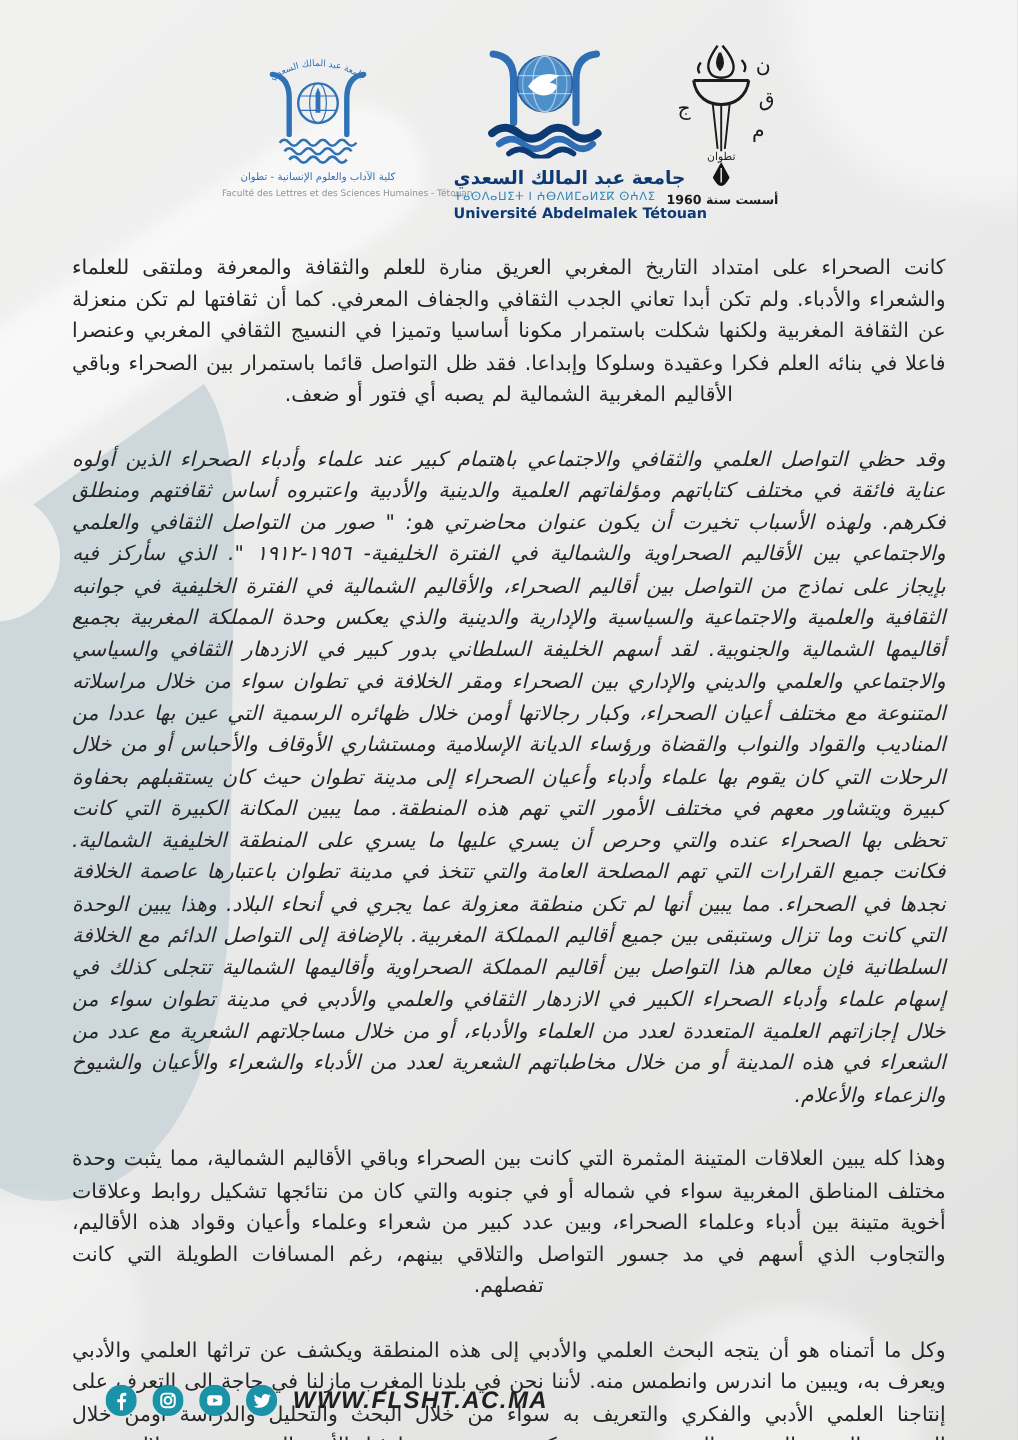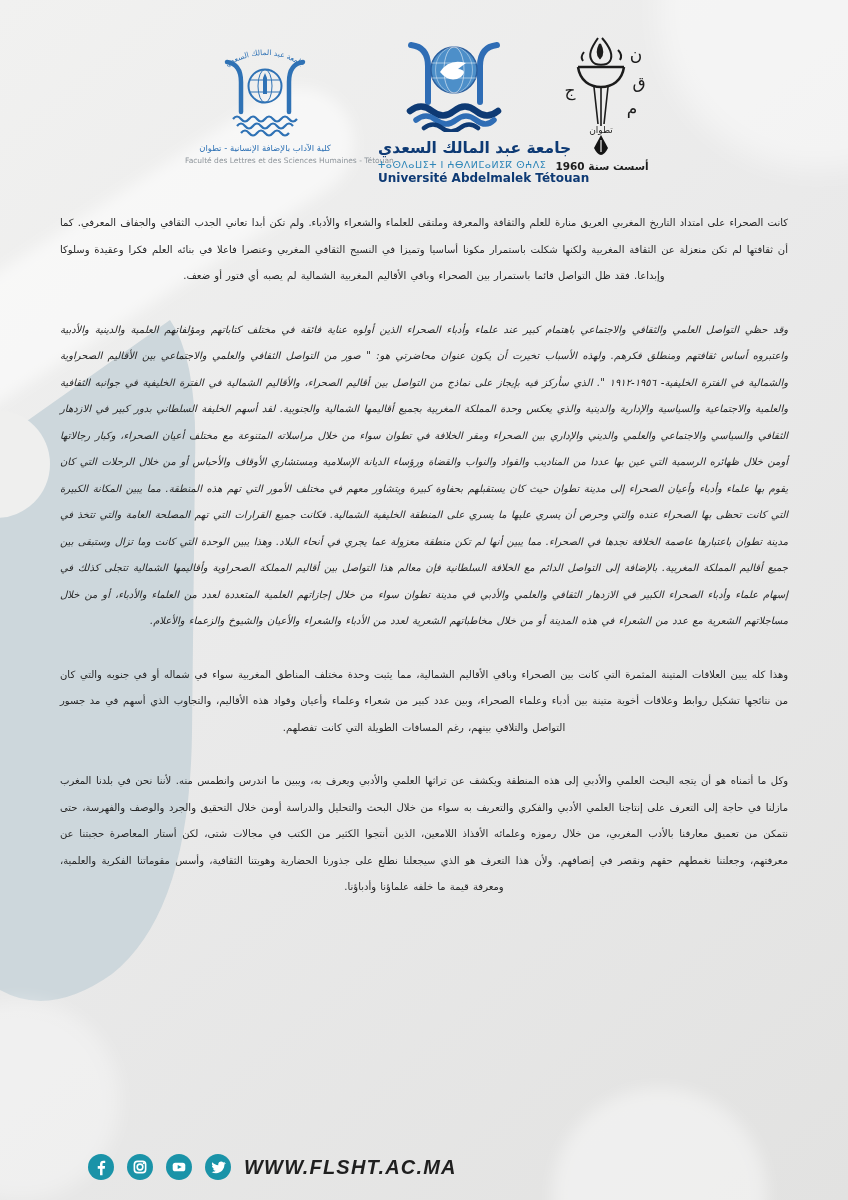--- a/index.html
+++ b/index.html
@@ -27,21 +27,21 @@
   .logo-torch{left:540px;top:34px;width:124px;}
   .fac-ar{font-size:8.5px;color:#2f72b5;margin-top:1px;white-space:nowrap;}
   .fac-fr{font-size:7.5px;color:#8e959b;margin-top:3px;white-space:nowrap;}
   .univ-ar{font-size:15.5px;font-weight:bold;color:#0e3a74;margin-top:3px;white-space:nowrap;}
   .univ-tif{font-size:9.5px;color:#2e86b8;letter-spacing:.5px;margin-top:2px;white-space:nowrap;}
   .univ-fr{font-size:12px;font-weight:bold;color:#0e3a74;margin-top:1px;white-space:nowrap;}
   
   main{position:absolute;left:60px;right:60px;top:210px;}
   main p{
     direction:rtl;text-align:justify;text-align-last:center;
-    font-size:10px;line-height:26.5px;color:#262626;
+    font-size:17px;line-height:26.5px;color:#262626;
     margin:0 0 27px 0;word-spacing:1px;
   }
   main p.last-start{text-align-last:auto;font-style:italic;}
   
   footer{position:absolute;left:88px;top:1150px;height:34px;display:flex;align-items:center;}
   .soc{width:26px;height:26px;margin-right:13px;cursor:pointer;display:block;}
   .site-url{font-family:"Liberation Sans",sans-serif;font-size:20px;font-weight:600;
     color:#1f1f1f;letter-spacing:1.2px;font-style:italic;}
   svg text{font-family:"DejaVu Sans",sans-serif;}
 </style>
@@ -72,21 +72,21 @@
         <path d="M56,76 V46 Q56,28 42,26" stroke="#2f72b5" stroke-width="4.5" fill="none" stroke-linecap="round"></path>
         <path d="M104,76 V46 Q104,28 118,26" stroke="#2f72b5" stroke-width="4.5" fill="none" stroke-linecap="round"></path>
         <circle cx="80" cy="50" r="16.5" fill="none" stroke="#2f72b5" stroke-width="2"></circle>
         <ellipse cx="80" cy="50" rx="7" ry="16.5" fill="none" stroke="#2f72b5" stroke-width="1"></ellipse>
         <path d="M64.5,44 H95.5 M64.5,56 H95.5" stroke="#2f72b5" stroke-width="1"></path>
         <path d="M78,42 l2,-5 2,5 v16 h-4 z" fill="#2f72b5"></path>
         <path d="M48,83 q4,-5 8,0 t8,0 t8,0 t8,0 t8,0 t8,0 t8,0 t8,0" stroke="#2f72b5" stroke-width="2.2" fill="none"></path>
         <path d="M52,90 q4,-5 8,0 t8,0 t8,0 t8,0 t8,0 t8,0 t8,0" stroke="#2f72b5" stroke-width="2.2" fill="none"></path>
         <path d="M56,97 q4,-5 8,0 t8,0 t8,0 t8,0 t8,0 t8,0" stroke="#2f72b5" stroke-width="2.2" fill="none"></path>
       </svg>
-      <div class="fac-ar">كلية الآداب بالإضافة الإنسانية - تطوان</div>
+      <div class="fac-ar">كلية الآداب والعلوم الإنسانية - تطوان</div>
       <div class="fac-fr">Faculté des Lettres et des Sciences Humaines - Tétouan</div>
     </div>
 
     <div class="logo logo-univ">
       <svg width="152" height="96" viewBox="0 0 152 96">
         <path d="M50,66 V30 Q50,11 33,9" stroke="#2f6db5" stroke-width="6" fill="none" stroke-linecap="round"></path>
         <path d="M102,66 V30 Q102,11 119,9" stroke="#2f6db5" stroke-width="6" fill="none" stroke-linecap="round"></path>
         <circle cx="76" cy="34" r="23" fill="#4d8fc9" stroke="#2b5f9e" stroke-width="1.5"></circle>
         <ellipse cx="76" cy="34" rx="10" ry="23" fill="none" stroke="rgba(255,255,255,.55)" stroke-width="1"></ellipse>
         <ellipse cx="76" cy="34" rx="18.5" ry="23" fill="none" stroke="rgba(255,255,255,.4)" stroke-width="1"></ellipse>

